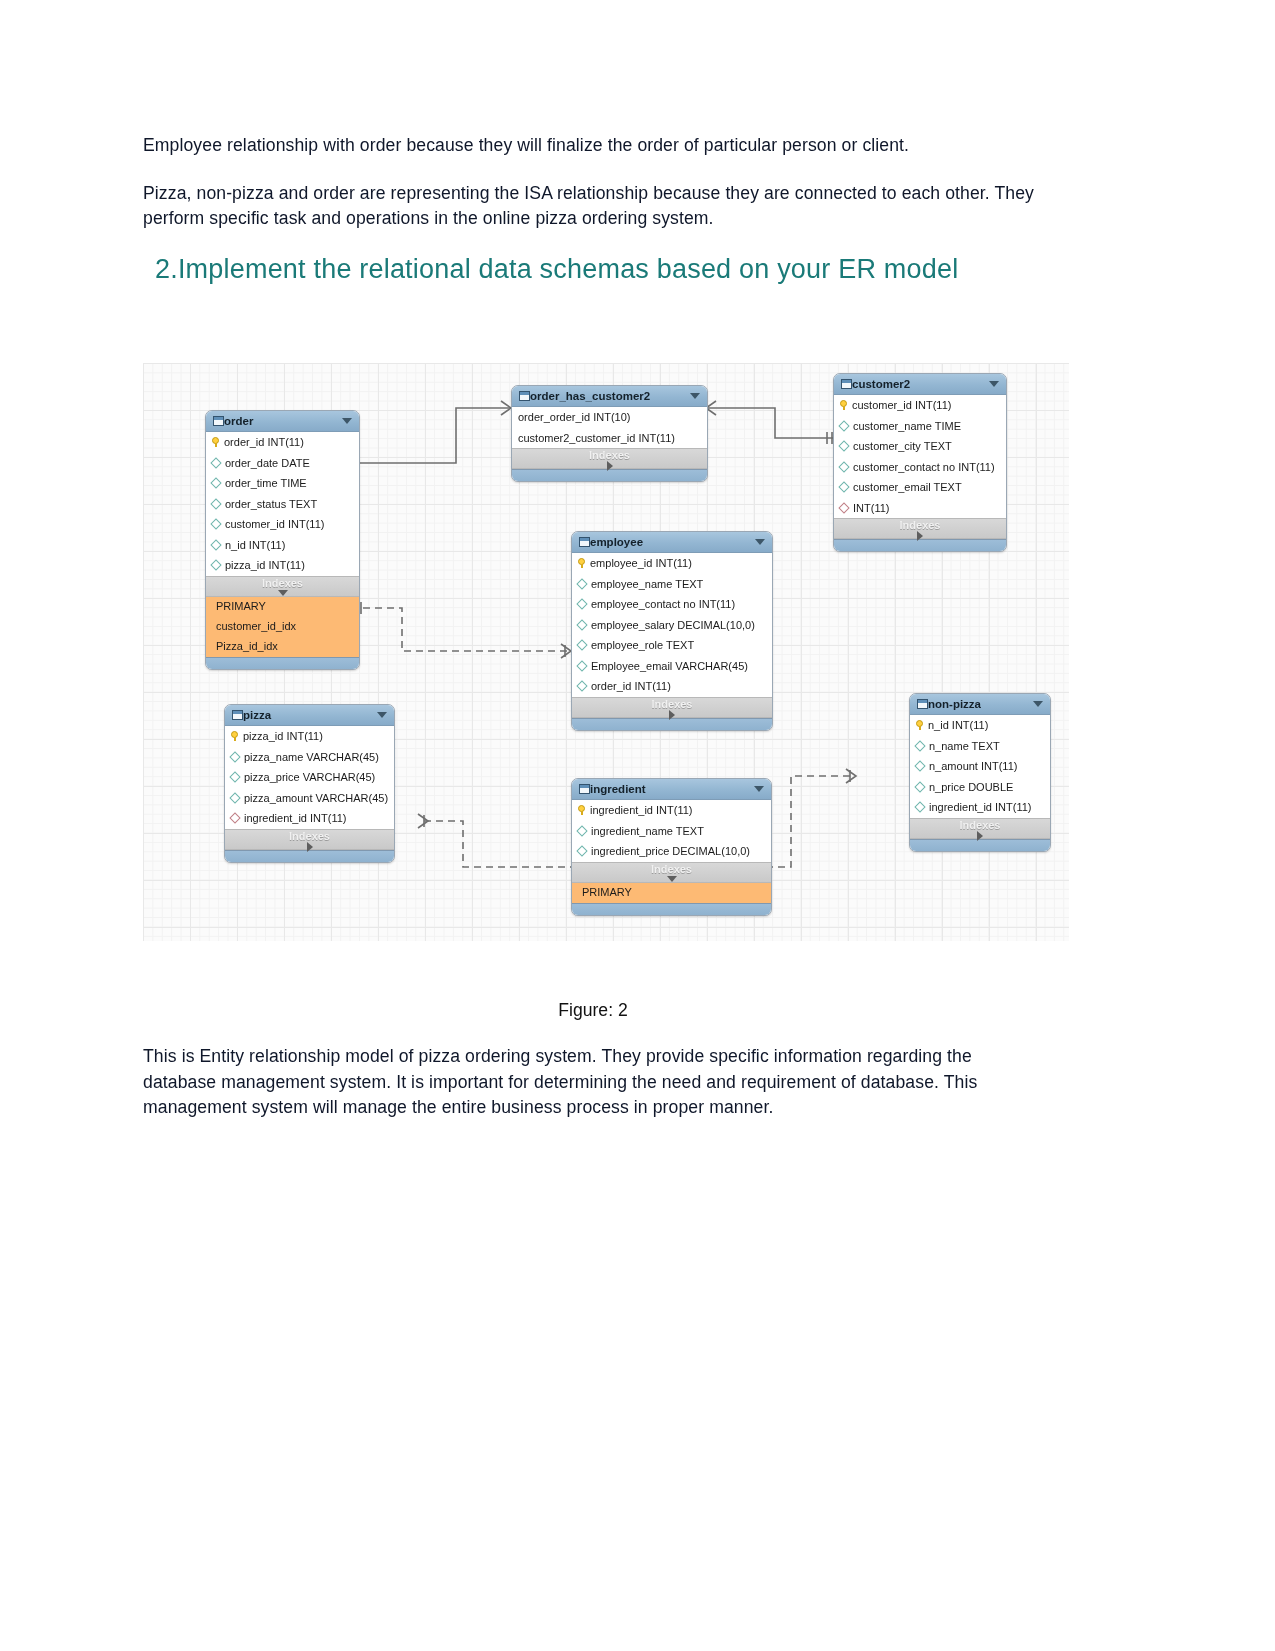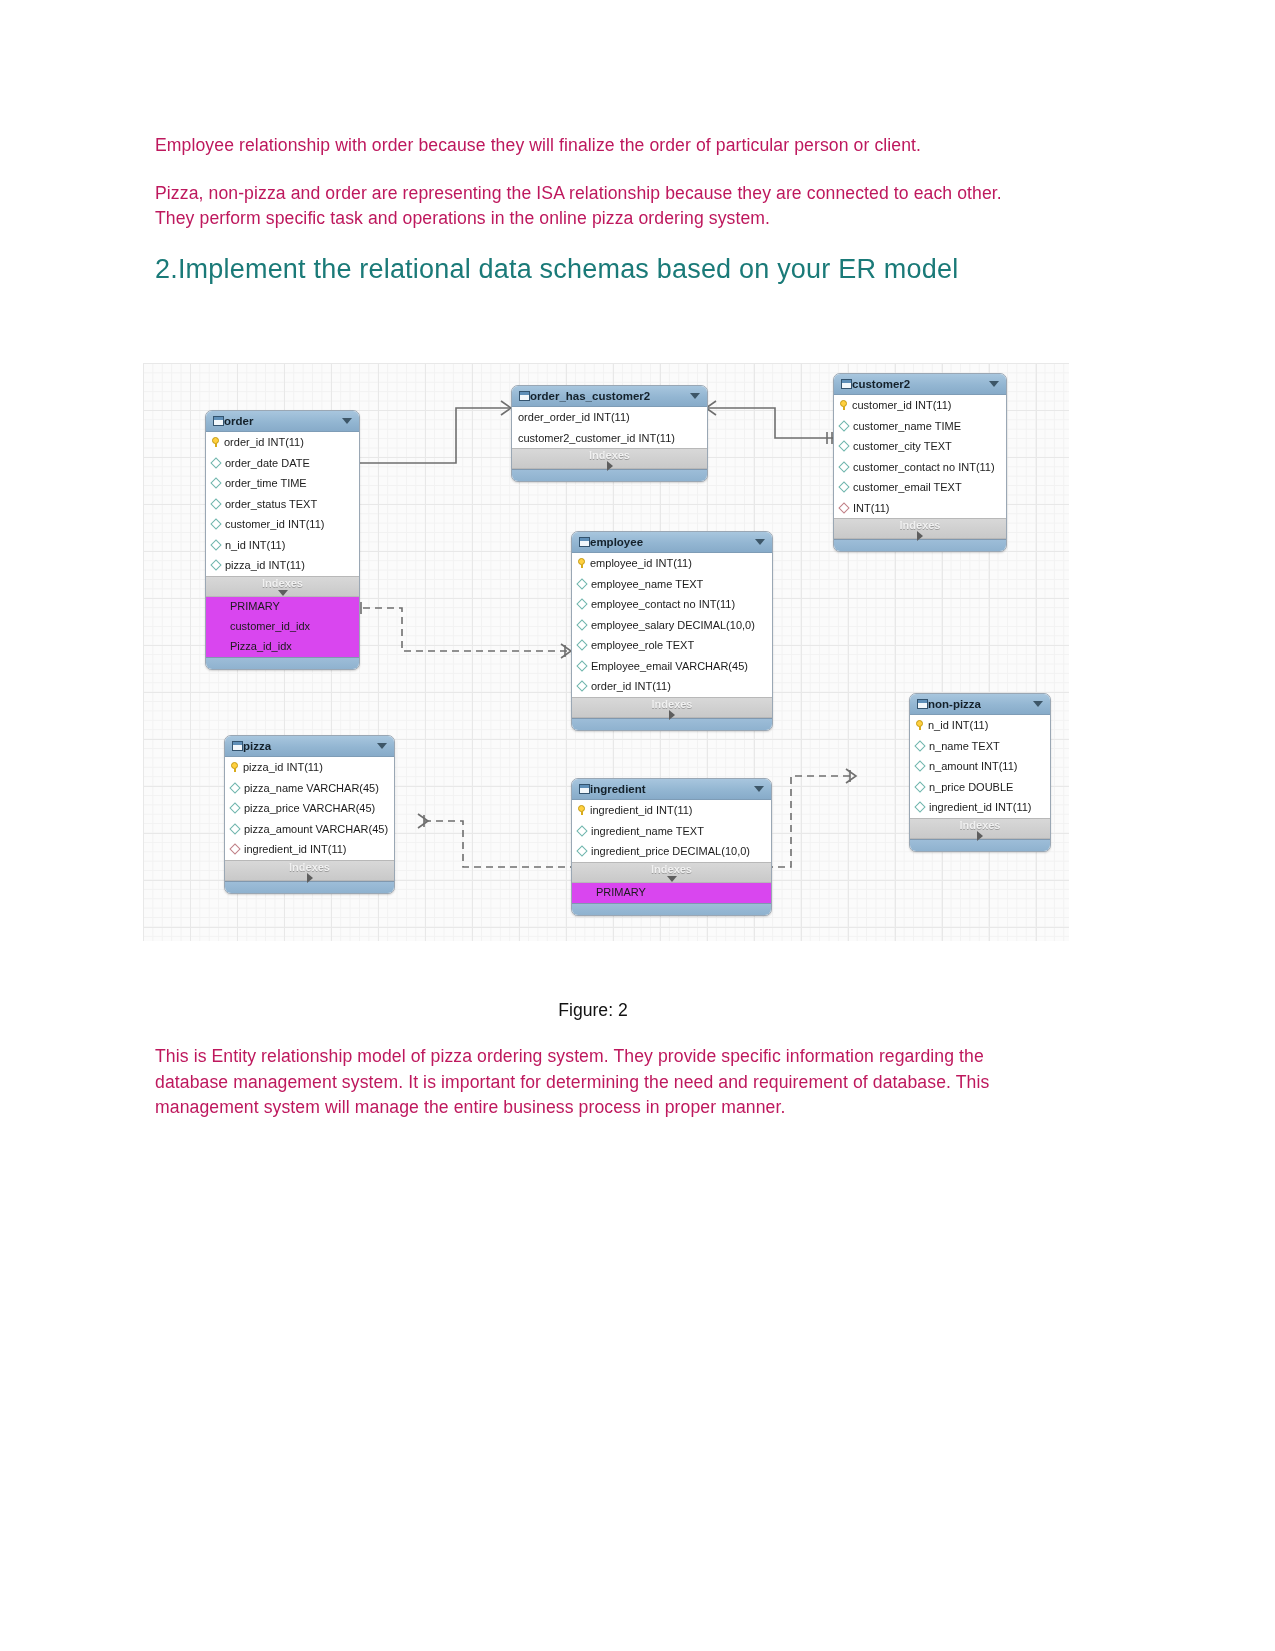--- a/index.html
+++ b/index.html
@@ -23,22 +23,22 @@
   }
   .doc-body {
     position: absolute;
     left: 143px;
     top: 133px;
     width: 900px;
   }
   p.para {
     font-size: 17.6px;
     line-height: 1.45;
-    margin: 0 0 22px 12px;
-    color: #be185d;
+    margin: 0 0 22px 0;
+    color: #0f172a;
     letter-spacing: 0.1px;
   }
   h2.heading {
     font-size: 27px;
     font-weight: 400;
     color: #1a7a78;
     margin: 16px 0 0 12px;
     letter-spacing: 0.2px;
   }
 
@@ -170,24 +170,24 @@
     border-right: 5px solid transparent;
     border-top: 6px solid #5e5e5e;
   }
   .tbl .idx .caret-r {
     width: 0; height: 0;
     border-top: 5px solid transparent;
     border-bottom: 5px solid transparent;
     border-left: 6px solid #5e5e5e;
   }
   .tbl .idxrow {
-    padding: 1px 24px;
+    padding: 1px 10px;
     height: 18px;
     line-height: 16px;
-    background: #d946ef;
+    background: #fdba74;
     white-space: nowrap;
   }
   .tbl .foot {
     height: 11px;
     background: linear-gradient(to bottom, #9dbdd8 0%, #8fb2cf 100%);
     border-top: 1px solid #8098af;
   }
 
   .fig-caption {
     position: absolute;
@@ -294,21 +294,21 @@
       <div class="foot"></div>
     </div>
 
     <div class="tbl" style="left:368px; top:22px; width:195px;">
       <div class="hdr">
         <span class="tbl-icon"></span>
         <span class="tname">order_has_customer2</span>
         <span class="caret"></span>
       </div>
       <div class="col">
-          <span>order_order_id INT(11)</span>
+          <span>order_order_id INT(10)</span>
         </div>
       <div class="col">
           <span>customer2_customer_id INT(11)</span>
         </div>
       <div class="idx">
           <span class="ilabel">Indexes</span>
           <span class="caret-r"></span>
         </div>
       <div class="foot"></div>
     </div>
@@ -384,21 +384,21 @@
           <span class="dia"></span>
           <span>order_id INT(11)</span>
         </div>
       <div class="idx">
           <span class="ilabel">Indexes</span>
           <span class="caret-r"></span>
         </div>
       <div class="foot"></div>
     </div>
 
-    <div class="tbl" style="left:81px; top:372px; width:169px;">
+    <div class="tbl" style="left:81px; top:341px; width:169px;">
       <div class="hdr">
         <span class="tbl-icon"></span>
         <span class="tname">pizza</span>
         <span class="caret"></span>
       </div>
       <div class="col">
           <span class="key-icon"></span>
           <span>pizza_id INT(11)</span>
         </div>
       <div class="col">

